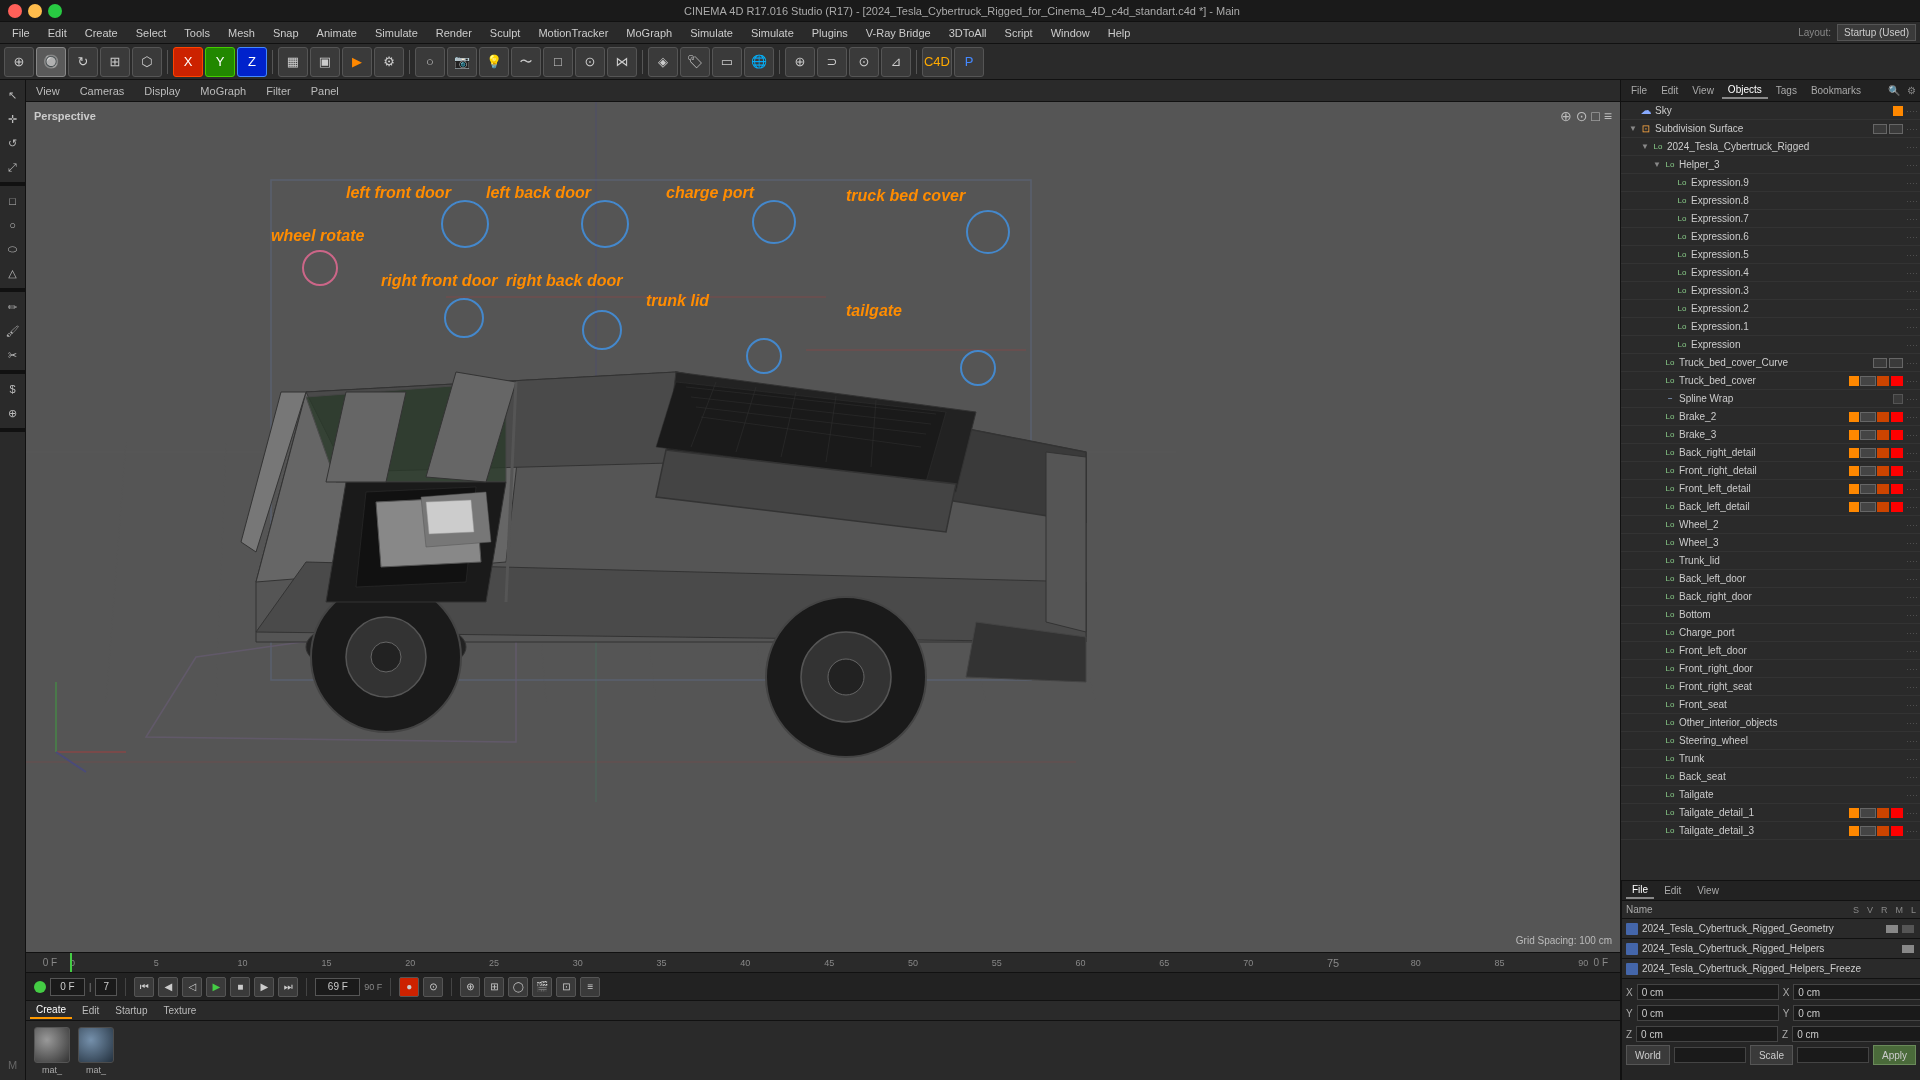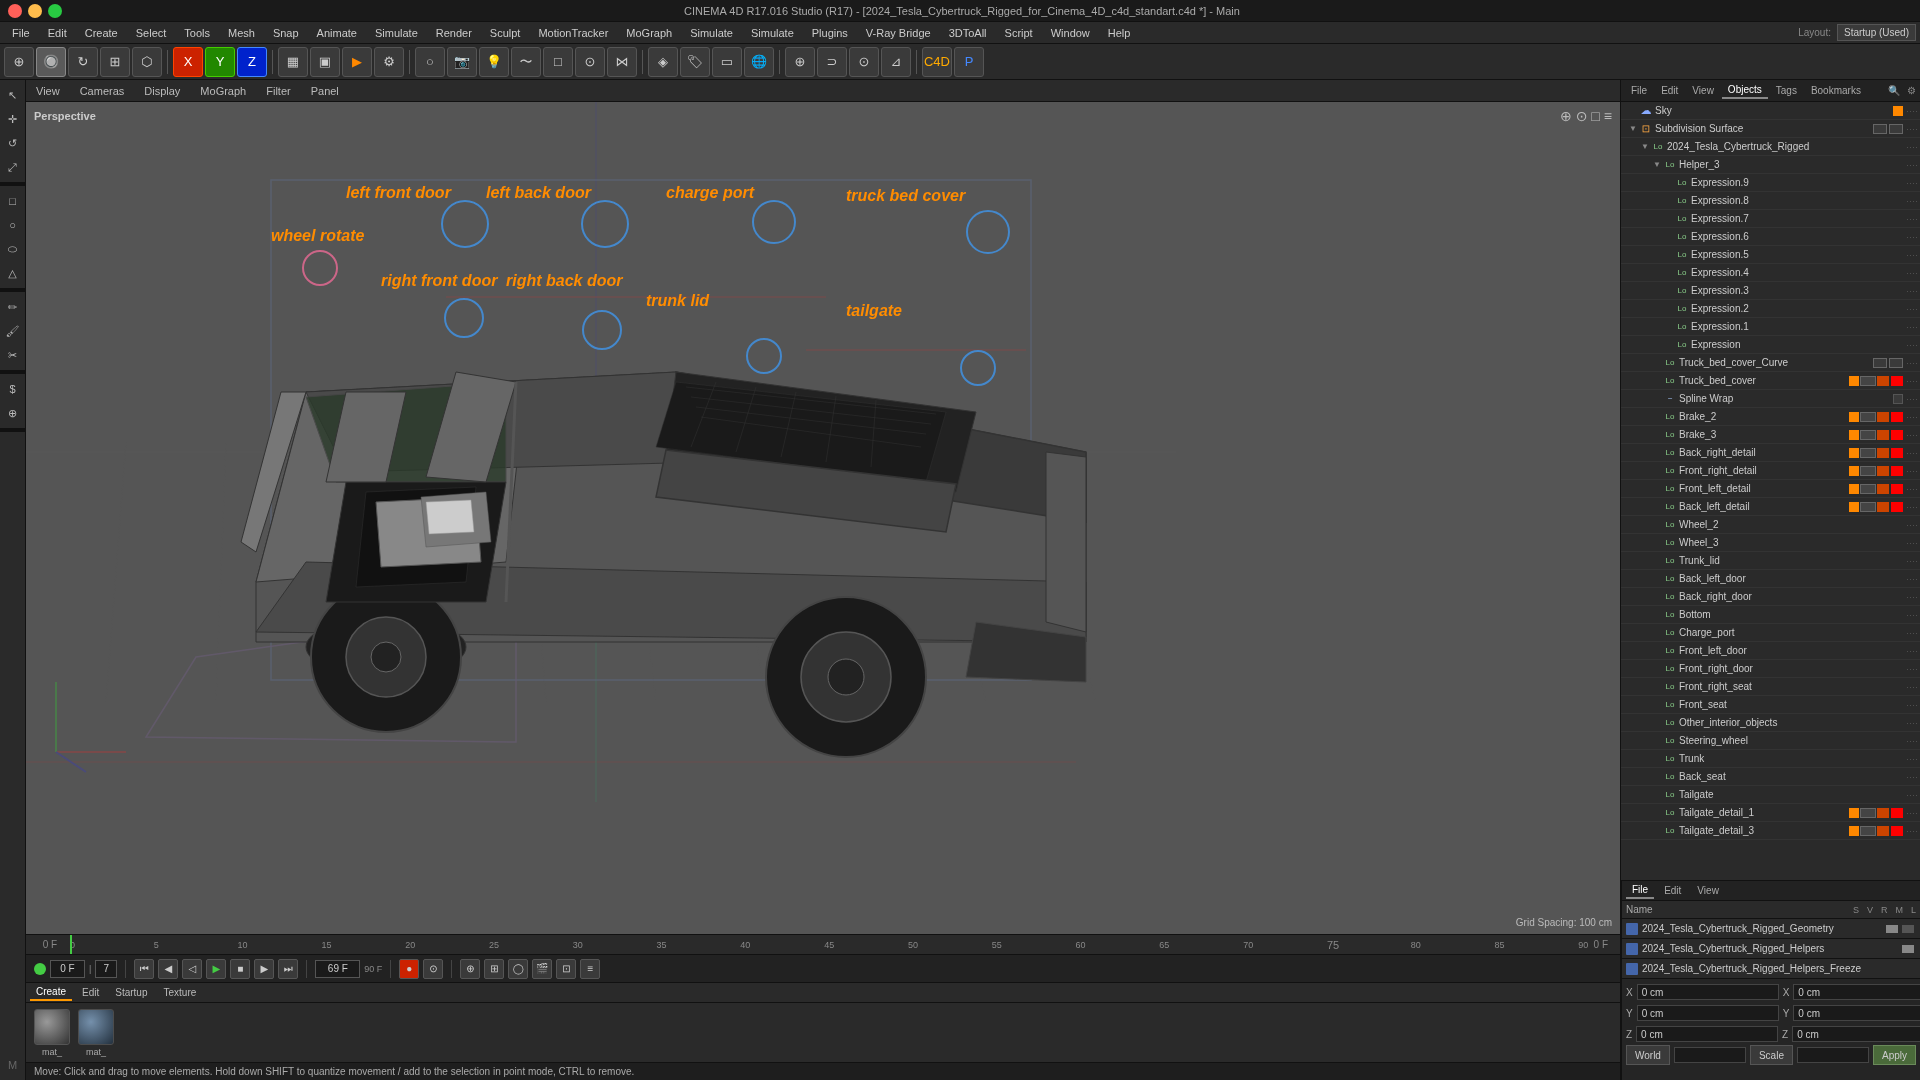--- a/index.html
+++ b/index.html
@@ -444,23 +444,20 @@
           <div class="mat-preview" style="background: radial-gradient(circle at 35% 35%, #999, #333);"></div>
           <span class="mat-label">mat_</span>
         </div>
         <div class="mat-item">
           <div class="mat-preview" style="background: radial-gradient(circle at 35% 35%, #88aacc, #223344); opacity: 0.8;"></div>
           <span class="mat-label">mat_</span>
         </div>
       </div>
     </div>
 
-    <div id="status-bar">
-      <span id="status-text">Move: Click and drag to move elements. Hold down SHIFT to quantize movement / add to the selection in point mode, CTRL to remove.</span>
-    </div>
   </div>
 
   <div id="right-panel">
 
     <div id="panel-tabs">
       <span class="panel-tab">File</span>
       <span class="panel-tab">Edit</span>
       <span class="panel-tab">View</span>
       <span class="panel-tab active">Objects</span>
       <span class="panel-tab">Tags</span>

